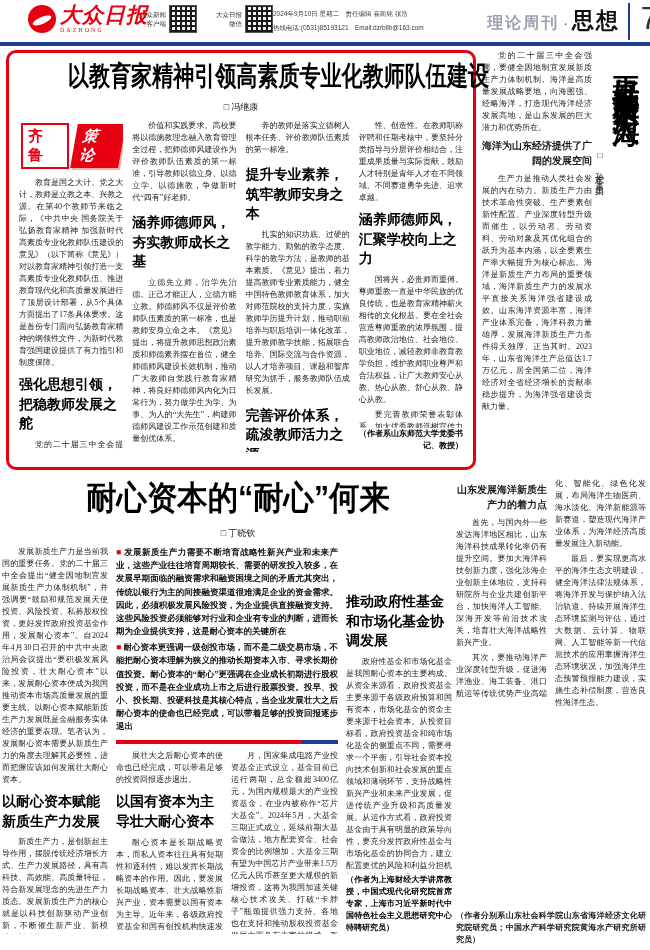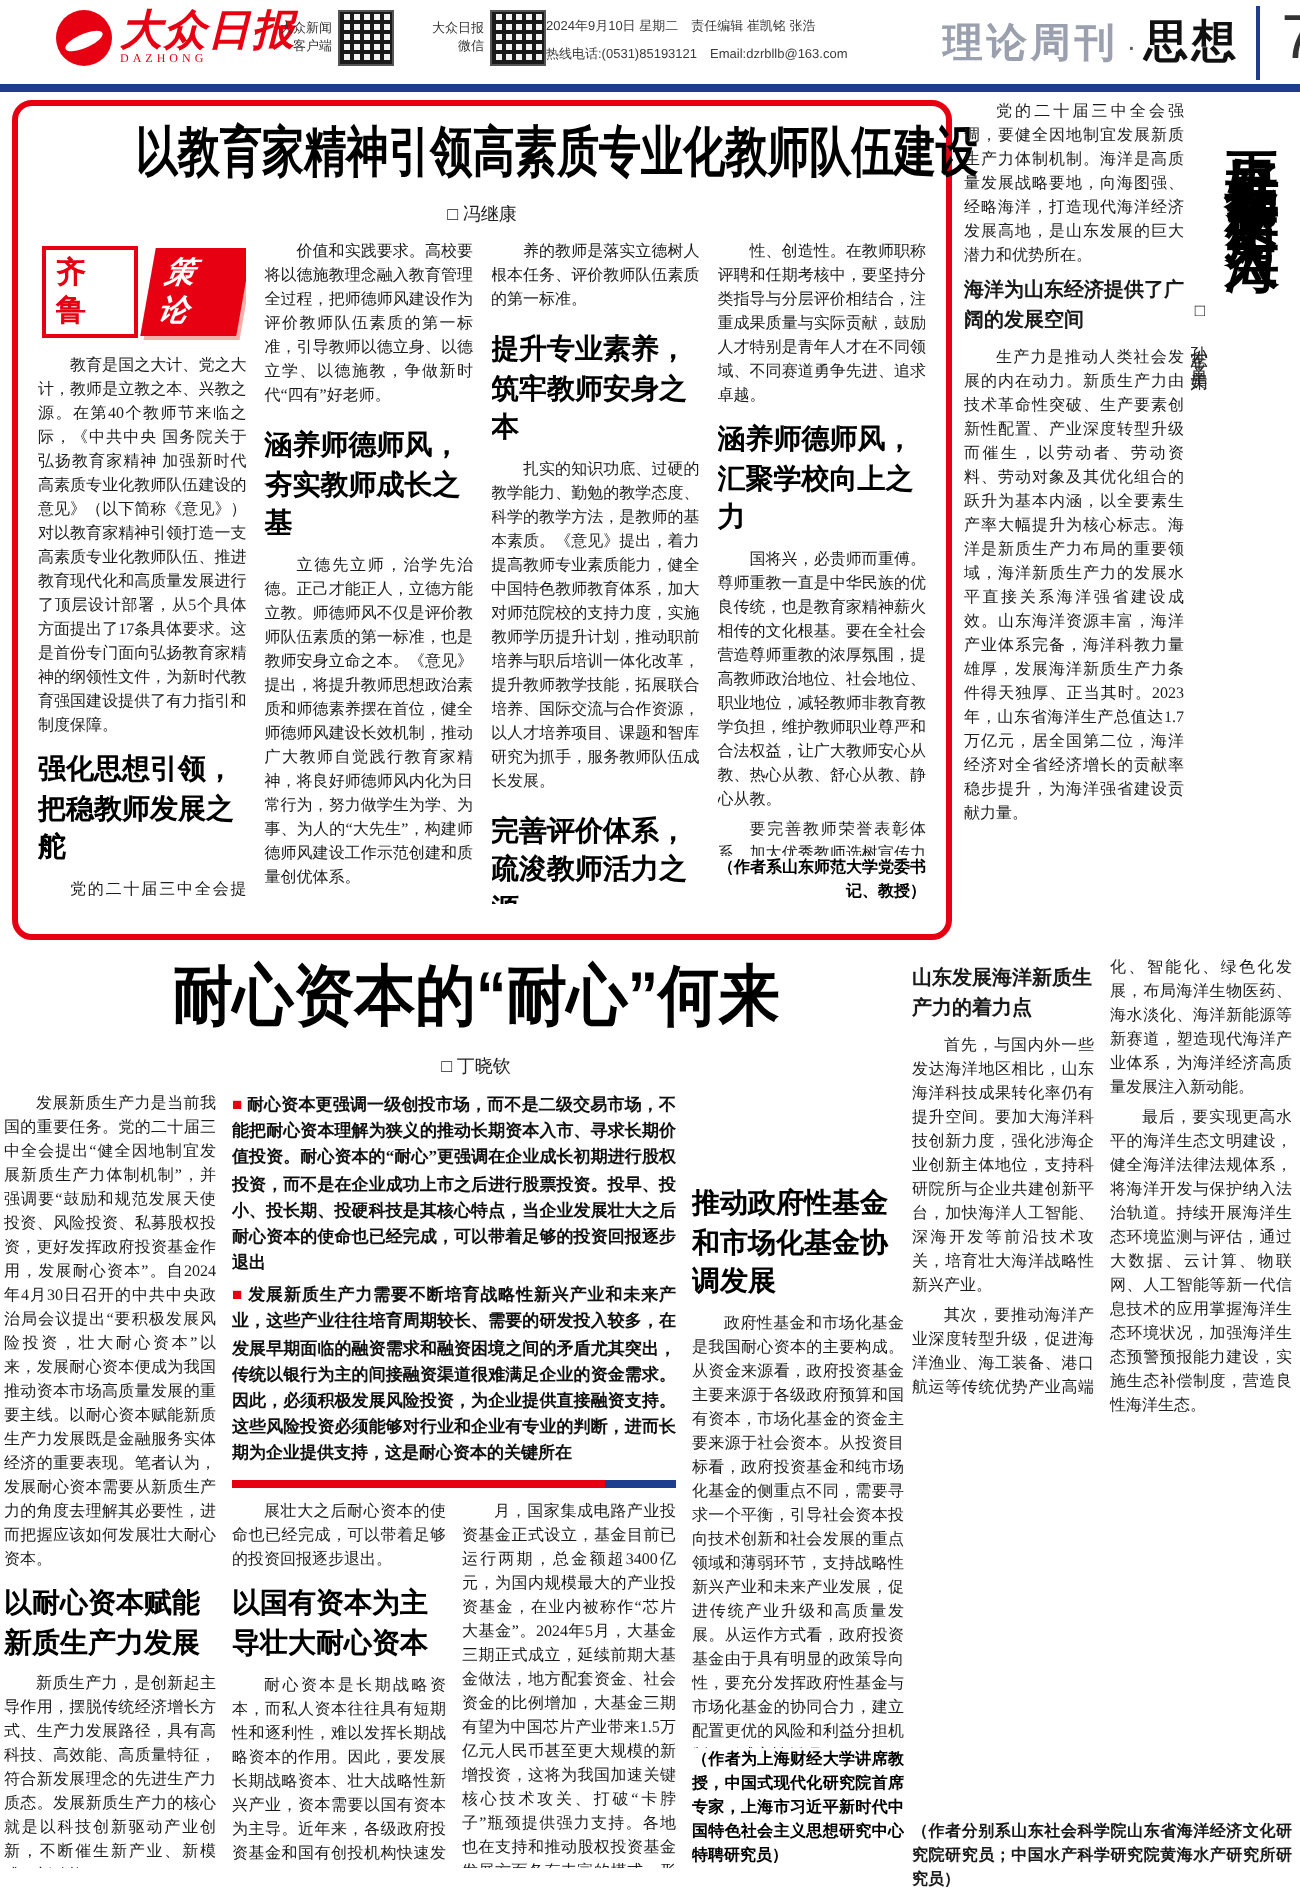--- a/index.html
+++ b/index.html
@@ -17,21 +17,21 @@
   .logo-text { font-family:"Liberation Serif", serif; font-weight:900; font-style:italic; font-size:21px; color:#e60012; letter-spacing:1px; line-height:1; }
   .logo-sub { font-size:6px; color:#e60012; letter-spacing:2px; margin-top:1px; }
   .qr-block { position:absolute; top:5px; display:flex; align-items:center; gap:3px; }
   .qr-label { font-size:6.5px; color:#333; white-space:pre-line; text-align:right; line-height:1.4; font-family:"Liberation Sans", sans-serif; }
   .qr { width:28px; height:28px; border:1px solid #555; background:
       repeating-linear-gradient(0deg,#1a1a1a 0 2px,transparent 2px 5px),
       repeating-linear-gradient(90deg,#1a1a1a 0 2px,#f4f4f4 2px 5px); }
   .qr1 { left:120px; } .qr2 { left:196px; }
   .pub-info { position:absolute; left:253px; top:7px; font-size:6.5px; color:#3a3a3a; line-height:2.1; font-family:"Liberation Sans", sans-serif; white-space:nowrap; }
   .section-title { position:absolute; right:50px; top:6px; display:flex; align-items:baseline; gap:4px; font-family:"Liberation Sans", sans-serif; white-space:nowrap; }
-  .weekly { font-size:20px; color:#9aa0ad; font-weight:700; letter-spacing:2px; }
+  .weekly { font-size:16px; color:#9aa0ad; font-weight:700; letter-spacing:2px; }
   .sec-dot { font-size:14px; color:#555; }
   .sec-strong { font-size:22px; color:#111; font-weight:900; letter-spacing:2px; }
   .pageno-vline { position:absolute; right:40px; top:3px; width:2px; height:37px; background:#1d3d8f; }
   .page-no { position:absolute; right:12px; top:1px; font-size:31px; color:#333; font-family:"Liberation Sans", sans-serif; font-weight:300; }
   .blue-rule { position:absolute; left:0; top:42px; width:650px; height:4px; background:#1d3d8f; }
 
   
   p.body { font-size:8px; line-height:1.5; text-align:justify; word-break:break-all; text-indent:2em; margin-bottom:3px; color:#1c1c1c; }
   .subhead { font-family:"Liberation Sans", sans-serif; font-weight:700; font-size:14px; line-height:1.4; margin:6px 0 5px; color:#000; }
   .attr { font-weight:700; font-size:8px; line-height:1.5; text-align:right; word-break:break-all; color:#000; }
@@ -45,21 +45,21 @@
   .badge { display:flex; align-items:center; margin:3px 2px 8px; font-family:"Liberation Sans", sans-serif; }
   .badge-l { border:2px solid #e60012; color:#e60012; font-weight:900; font-size:15px; padding:2px 5px; letter-spacing:2px; }
   .badge-r { background:#e60012; color:#fff; font-weight:900; font-style:italic; font-size:15px; padding:3px 7px; margin-left:5px; transform:skewX(-10deg); letter-spacing:2px; box-shadow:2px 2px 0 #f5b0ac; }
   .grow { flex:1; overflow:hidden; }
 
   
   .side-top { position:absolute; left:482px; top:50px; width:162px; height:422px; }
   .v-title { position:absolute; right:0; top:4px; height:414px; writing-mode:vertical-rl; font-family:"Liberation Sans", sans-serif; font-weight:900; font-size:27px; letter-spacing:4px; color:#000; }
   .v-byline { position:absolute; right:38px; top:100px; writing-mode:vertical-rl; font-size:8.5px; color:#222; letter-spacing:2px; }
   .side-top-text { position:absolute; left:0; top:0; width:110px; height:420px; overflow:hidden; }
-  .side-sub { font-family:"Liberation Sans", sans-serif; font-weight:700; font-size:10px; line-height:1.45; margin:5px 0; }
+  .side-sub { font-family:"Liberation Sans", sans-serif; font-weight:700; font-size:10px; line-height:1.45; margin:5px 0;text-align:right; }
   .side-bottom { position:absolute; left:456px; top:478px; width:190px; height:468px; display:flex; flex-direction:column; }
   .side-bottom-cols { flex:1; column-count:2; column-gap:8px; overflow:hidden; }
   .side-attr { font-weight:700; font-size:8px; line-height:1.5; text-align:justify; word-break:break-all; margin-top:4px; }
 
   
   .center-art { position:absolute; left:0; top:476px; width:476px; height:474px; }
   .center-headline { font-family:"Liberation Sans", sans-serif; font-weight:900; font-size:33px; text-align:center; white-space:nowrap; transform:scaleX(0.92); color:#000; }
   .center-byline { text-align:center; font-size:9px; color:#222; margin:6px 0 6px; }
   .center-body { display:flex; gap:8px; height:388px; overflow:hidden; padding-left:2px; }
   .c-col1 { width:106px; overflow:hidden; }
@@ -165,22 +165,22 @@
     <h2 class="center-headline">耐心资本的“耐心”何来</h2>
     <div class="center-byline">□ 丁晓钦</div>
     <div class="center-body">
       <div class="c-col1">
         <p class="body">发展新质生产力是当前我国的重要任务。党的二十届三中全会提出“健全因地制宜发展新质生产力体制机制”，并强调要“鼓励和规范发展天使投资、风险投资、私募股权投资，更好发挥政府投资基金作用，发展耐心资本”。自2024年4月30日召开的中共中央政治局会议提出“要积极发展风险投资，壮大耐心资本”以来，发展耐心资本便成为我国推动资本市场高质量发展的重要主线。以耐心资本赋能新质生产力发展既是金融服务实体经济的重要表现。笔者认为，发展耐心资本需要从新质生产力的角度去理解其必要性，进而把握应该如何发展壮大耐心资本。</p>
         <div class="subhead">以耐心资本赋能新质生产力发展</div>
         <p class="body">新质生产力，是创新起主导作用，摆脱传统经济增长方式、生产力发展路径，具有高科技、高效能、高质量特征，符合新发展理念的先进生产力质态。发展新质生产力的核心就是以科技创新驱动产业创新，不断催生新产业、新模式、新动能。</p>
       </div>
       <div class="c-mid">
         <div class="highlights">
+          <p>发展新质生产力需要不断培育战略性新兴产业和未来产业，这些产业往往培育周期较长、需要的研发投入较多，在发展早期面临的融资需求和融资困境之间的矛盾尤其突出，传统以银行为主的间接融资渠道很难满足企业的资金需求。因此，必须积极发展风险投资，为企业提供直接融资支持。这些风险投资必须能够对行业和企业有专业的判断，进而长期为企业提供支持，这是耐心资本的关键所在</p>
           <p>耐心资本更强调一级创投市场，而不是二级交易市场，不能把耐心资本理解为狭义的推动长期资本入市、寻求长期价值投资。耐心资本的“耐心”更强调在企业成长初期进行股权投资，而不是在企业成功上市之后进行股票投资。投早、投小、投长期、投硬科技是其核心特点，当企业发展壮大之后耐心资本的使命也已经完成，可以带着足够的投资回报逐步退出</p>
-          <p>发展新质生产力需要不断培育战略性新兴产业和未来产业，这些产业往往培育周期较长、需要的研发投入较多，在发展早期面临的融资需求和融资困境之间的矛盾尤其突出，传统以银行为主的间接融资渠道很难满足企业的资金需求。因此，必须积极发展风险投资，为企业提供直接融资支持。这些风险投资必须能够对行业和企业有专业的判断，进而长期为企业提供支持，这是耐心资本的关键所在</p>
         </div>
         <div class="two-tone"></div>
         <div class="c-mid-cols">
           <div class="c-mid-col">
             <p class="body">展壮大之后耐心资本的使命也已经完成，可以带着足够的投资回报逐步退出。</p>
             <div class="subhead">以国有资本为主导壮大耐心资本</div>
             <p class="body">耐心资本是长期战略资本，而私人资本往往具有短期性和逐利性，难以发挥长期战略资本的作用。因此，要发展长期战略资本、壮大战略性新兴产业，资本需要以国有资本为主导。近年来，各级政府投资基金和国有创投机构快速发展，成为我国创投市场的重要力量。2014年9月，国家集成电路产业投资基金设立的消息引起广泛关注。</p>
           </div>
           <div class="c-mid-col">
             <p class="body">月，国家集成电路产业投资基金正式设立，基金目前已运行两期，总金额超3400亿元，为国内规模最大的产业投资基金，在业内被称作“芯片大基金”。2024年5月，大基金三期正式成立，延续前期大基金做法，地方配套资金、社会资金的比例增加，大基金三期有望为中国芯片产业带来1.5万亿元人民币甚至更大规模的新增投资，这将为我国加速关键核心技术攻关、打破“卡脖子”瓶颈提供强力支持。各地也在支持和推动股权投资基金发展方面各有丰富的模式，形成政府与市场的第三个合力，这种多层次联动的合力，有力推动了资本的有效配置。</p>

